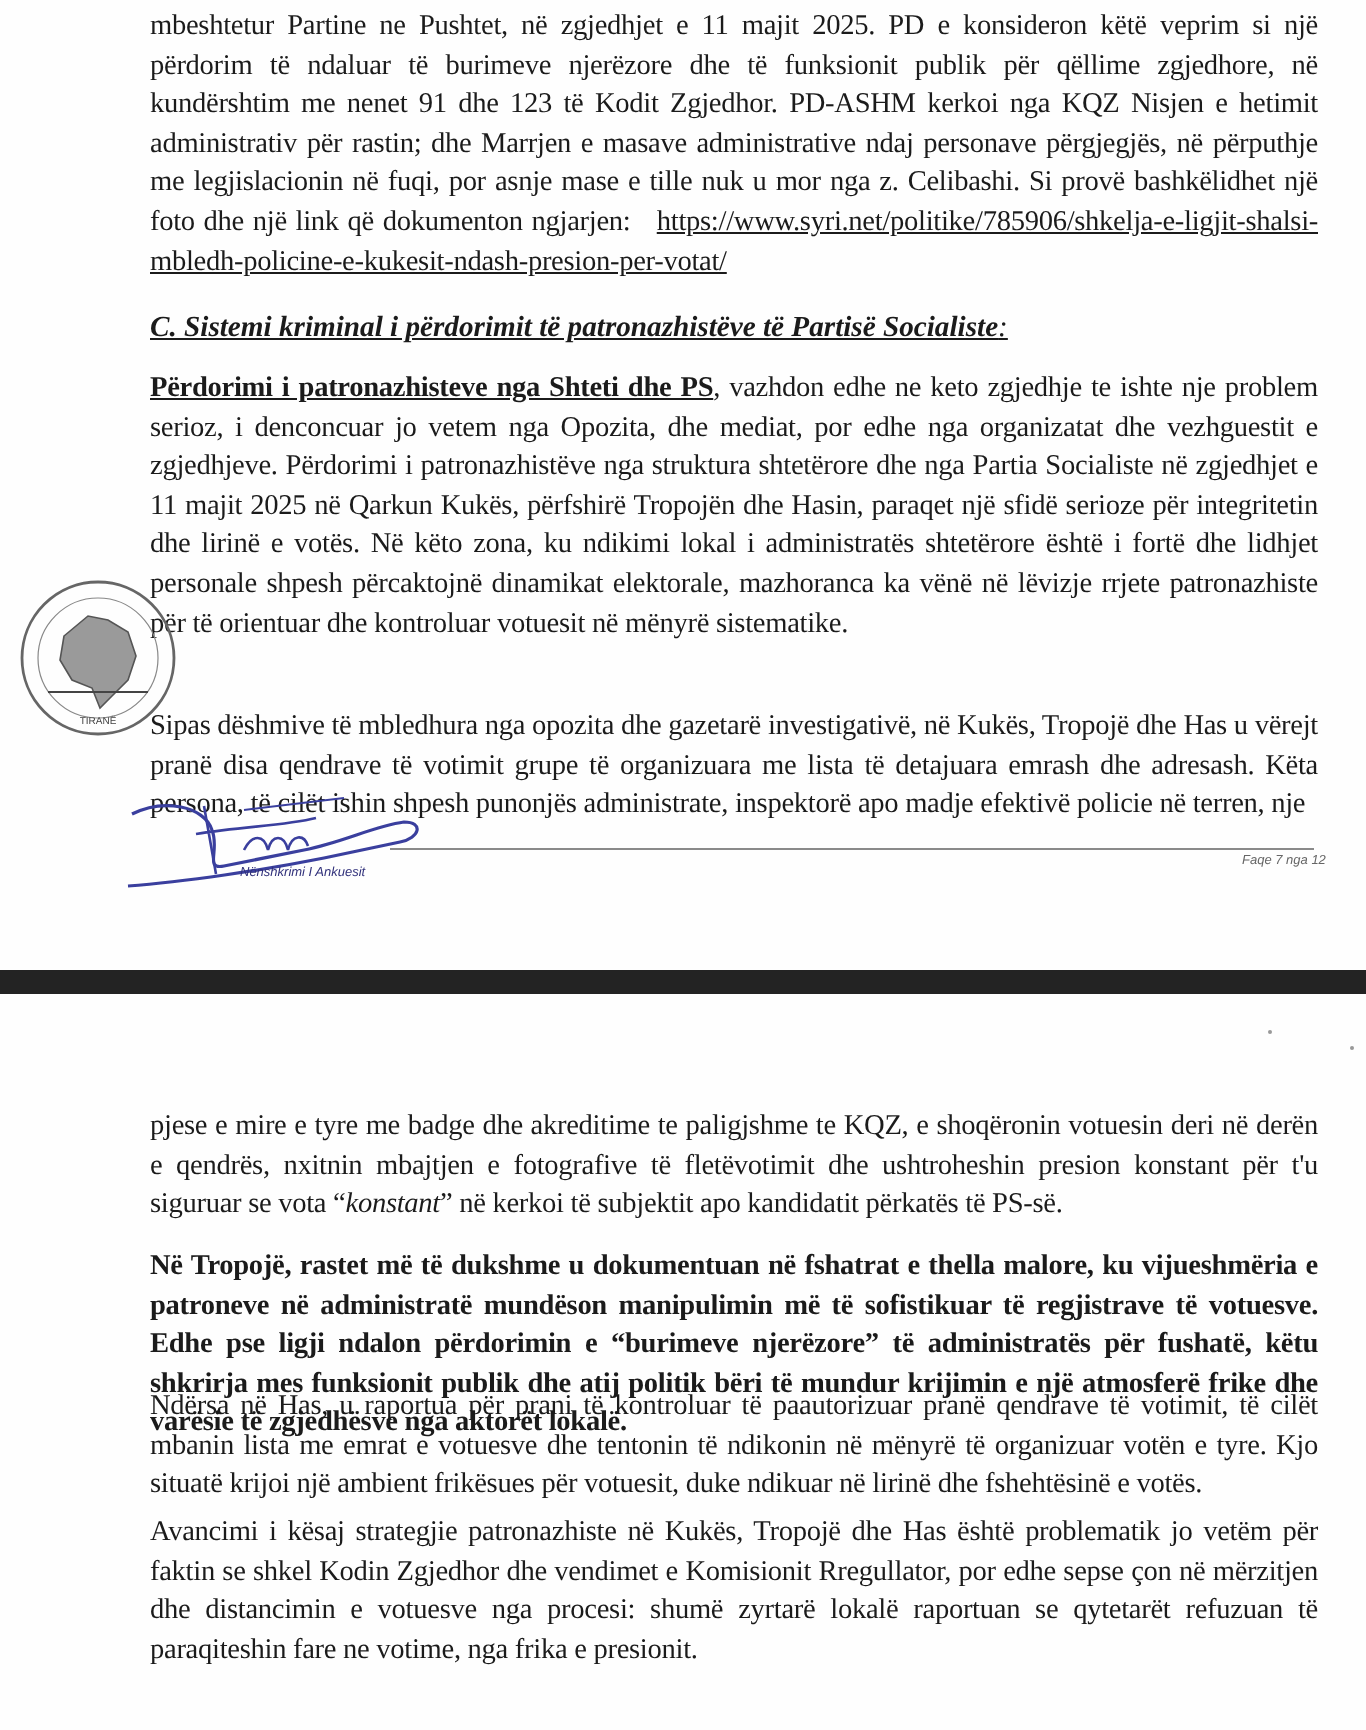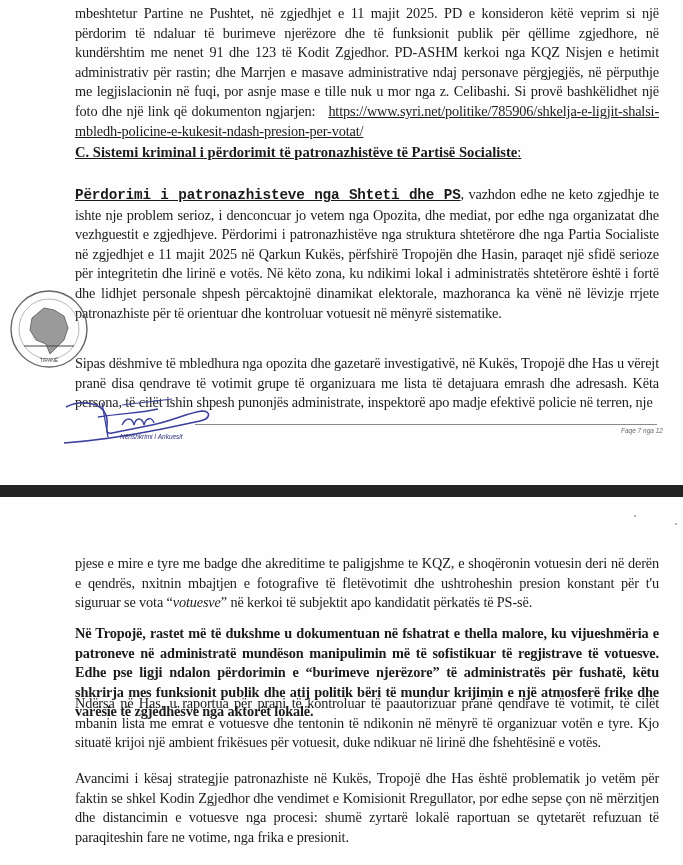--- a/index.html
+++ b/index.html
@@ -19,24 +19,24 @@
     background: #232323;
   }
   .text {
     position: absolute; left: 75px; width: 584px;
     font-size: 14.3px; line-height: 19.6px; text-align: justify;
     letter-spacing: -0.15px;
   }
   .text p { margin: 0; }
   a.doc-link { color: #1b1b1b; text-decoration: underline; }
   .heading {
-    position: absolute; left: 75px; top: 144px;
-    font-size: 14.6px; font-weight: bold; text-decoration: underline;
+    position: absolute; left: 75px; top: 156px;
+    font-size: 14.6px; font-weight: bold; text-decoration: underline; font-style: italic;
   }
-  .lead-in { font-weight: bold; text-decoration: underline; font-family: Liberation Mono, monospace; }
+  .lead-in { font-weight: bold; text-decoration: underline; }
   .stamp {
     position: absolute; left: 8px; top: 288px; width: 82px; height: 82px;
   }
   .signature { position: absolute; left: 62px; top: 395px; width: 170px; height: 50px; }
   .sig-label {
     position: absolute; left: 120px; top: 433px;
     font-family: "Liberation Sans", sans-serif; font-size: 6.5px; font-style: italic;
     color: #30307a;
   }
   .footer-line {
@@ -94,27 +94,27 @@
   <div class="page-num">Faqe 7 nga 12</div>
 </div>
 
 <div class="divider-bar"></div>
 
 <div class="page page-bottom">
   <div class="speck" style="left:634px;top:18px;"></div>
   <div class="speck" style="left:675px;top:26px;"></div>
 
   <div class="text" style="top:57px;">
-    <p><span>pjese e mire e tyre me badge dhe akreditime te paligjshme te KQZ, e shoqëronin votuesin deri në derën e qendrës, nxitnin mbajtjen e fotografive të fletëvotimit dhe ushtroheshin presion konstant për t'u siguruar se vota “</span><i>votuesve</i><span>” në kerkoi të subjektit apo kandidatit përkatës të PS-së.</span></p>
+    <p><span>pjese e mire e tyre me badge dhe akreditime te paligjshme te KQZ, e shoqëronin votuesin deri në derën e qendrës, nxitnin mbajtjen e fotografive të fletëvotimit dhe ushtroheshin presion konstant për t'u siguruar se vota “</span><i>konstant</i><span>” në kerkoi të subjektit apo kandidatit përkatës të PS-së.</span></p>
   </div>
 
   <div class="text" style="top:127px;font-weight:bold;">
     <p>Në Tropojë, rastet më të dukshme u dokumentuan në fshatrat e thella malore, ku vijueshmëria e patroneve në administratë mundëson manipulimin më të sofistikuar të regjistrave të votuesve. Edhe pse ligji ndalon përdorimin e “burimeve njerëzore” të administratës për fushatë, këtu shkrirja mes funksionit publik dhe atij politik bëri të mundur krijimin e një atmosferë frike dhe varësie të zgjedhësve nga aktorët lokalë.</p>
   </div>
 
   <div class="text" style="top:197px;">
     <p>Ndërsa në Has, u raportua për prani të kontroluar të paautorizuar pranë qendrave të votimit, të cilët mbanin lista me emrat e votuesve dhe tentonin të ndikonin në mënyrë të organizuar votën e tyre. Kjo situatë krijoi një ambient frikësues për votuesit, duke ndikuar në lirinë dhe fshehtësinë e votës.</p>
   </div>
 
-  <div class="text" style="top:272px;">
+  <div class="text" style="top:260px;">
     <p>Avancimi i kësaj strategjie patronazhiste në Kukës, Tropojë dhe Has është problematik jo vetëm për faktin se shkel Kodin Zgjedhor dhe vendimet e Komisionit Rregullator, por edhe sepse çon në mërzitjen dhe distancimin e votuesve nga procesi: shumë zyrtarë lokalë raportuan se qytetarët refuzuan të paraqiteshin fare ne votime, nga frika e presionit.</p>
   </div>
 </div>
 
 </body></html>

